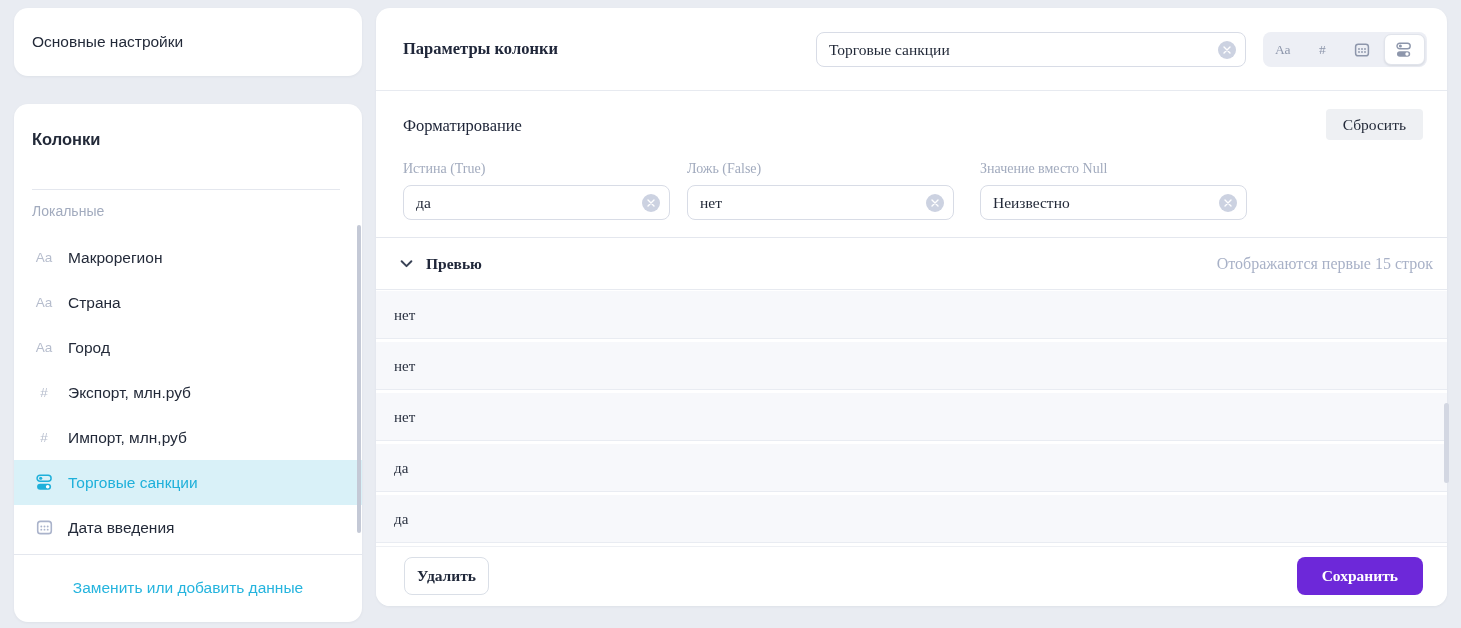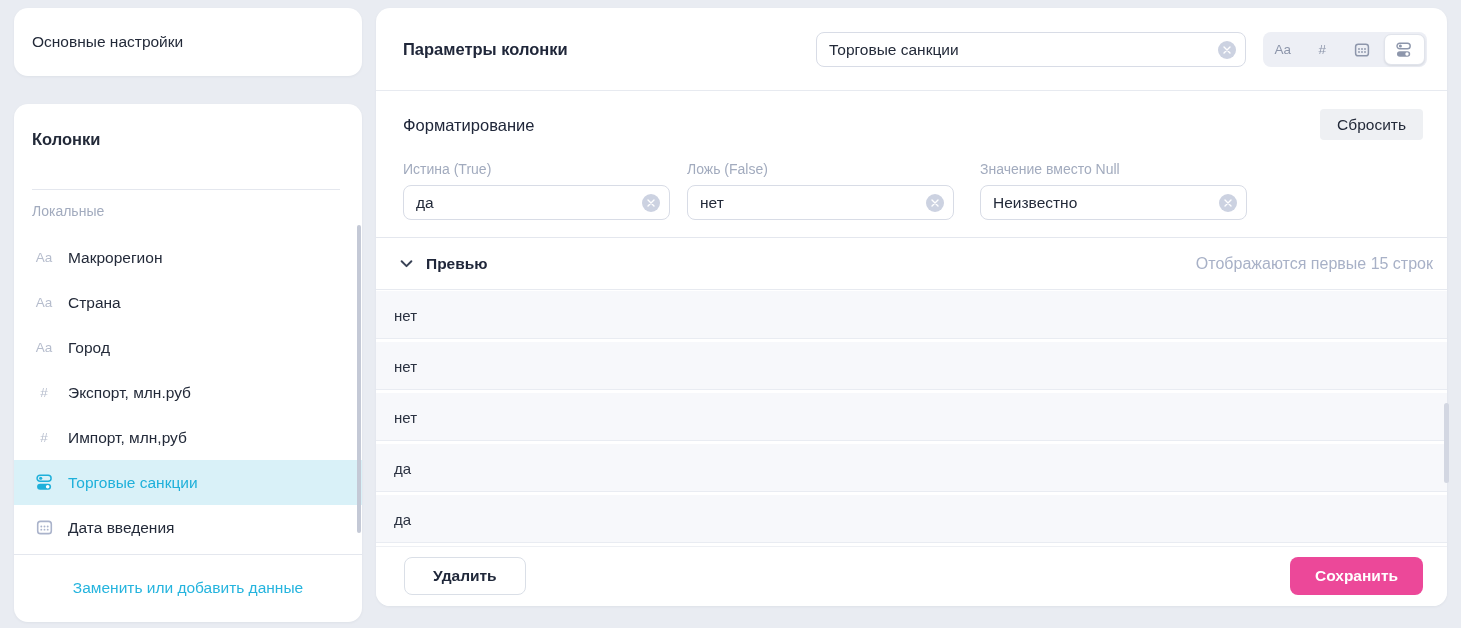--- a/index.html
+++ b/index.html
@@ -21,21 +21,21 @@
   .col-list { position:absolute; left:0; right:0; top:131px; }
   .col-item { height:45px; display:flex; align-items:center; padding:0 18px; cursor:pointer; font-size:15.5px; color:#232a39; }
   .col-item .type-ic { width:24px; display:flex; justify-content:center; align-items:center; color:#b6bdcd; font-size:13.5px; flex:none; }
   .col-item .lbl { margin-left:12px; white-space:nowrap; }
   .col-item.selected { background:#d9f1f8; color:#1fb0da; }
   .col-item.selected .type-ic { color:#1fb0da; }
   #col-div2 { left:0; right:0; top:450px; }
   .replace-link { position:absolute; left:0; right:0; top:450px; bottom:0; display:flex; align-items:center; justify-content:center; font-size:15.5px; color:#25b4de; cursor:pointer; }
 
   
-  #card-main { left:376px; top:8px; width:1071px; height:598px; }
+  #card-main { left:376px; top:8px; width:1071px; height:598px;font-family:Liberation Serif, serif; }
   .main-header { position:absolute; left:0; top:0; right:0; height:83px; border-bottom:1px solid #e7eaf0; }
   .main-title { position:absolute; left:27px; top:50%; transform:translateY(-50%); font-size:16.5px; font-weight:700; color:#20273a; }
 
   .input-wrap { display:flex; align-items:center; border:1px solid #d8dce6; border-radius:8px; background:#fff; padding-right:9px; }
   .input-wrap input { flex:1; min-width:0; border:none; outline:none; background:transparent; font-family:inherit; font-size:15.5px; color:#232a39; padding:0 12px; height:100%; }
   .clear-ic { width:18px; height:18px; border-radius:50%; background:#ccd2e1; display:flex; align-items:center; justify-content:center; flex:none; cursor:pointer; }
 
   #name-input-wrap { position:absolute; left:440px; top:24px; width:430px; height:35px; }
 
   .seg { position:absolute; left:887px; top:24px; width:164px; height:35px; background:#edeff5; border-radius:8px; display:flex; }
@@ -54,22 +54,22 @@
 
   .prev-head { position:absolute; left:0; right:0; top:230px; height:52px; border-bottom:1px solid #e7eaf0; }
   .chevron { position:absolute; left:24px; top:50%; transform:translateY(-50%); display:flex; cursor:pointer; }
   .prev-title { position:absolute; left:50px; top:50%; transform:translateY(-50%); font-size:15.5px; font-weight:700; color:#20273a; }
   .prev-info { position:absolute; right:14px; top:50%; transform:translateY(-50%); font-size:16px; color:#a8b1c7; }
 
   .rows { position:absolute; left:0; right:0; top:283px; height:256px; overflow:hidden; }
   .preview-row { height:51px; background:#f7f8fb; border-bottom:3px solid #ffffff; box-shadow:inset 0 -1px 0 #e9ecf2; padding:0 18px; display:flex; align-items:center; font-size:15px; color:#2a3140; }
 
   .main-footer { position:absolute; left:0; right:0; bottom:0; height:59px; background:#fff; border-radius:0 0 14px 14px; box-shadow:0 -1px 0 #eef0f4; }
-  .delete-btn { position:absolute; left:28px; top:10px; height:38px; padding:0 28px; background:#fff; border:1px solid #dadfe7; border-radius:8px; font-family:inherit; font-size:15.5px; font-weight:600; color:#20283a; cursor:pointer; }
-  .save-btn { position:absolute; right:24px; top:10px; height:38px; padding:0 25px; background:#ec4899; border:none; border-radius:8px; font-family:inherit; font-size:15.5px; font-weight:600; color:#ffffff; cursor:pointer; }
+  .delete-btn { position:absolute; left:28px; top:10px; height:38px; padding:0 12px; background:#fff; border:1px solid #dadfe7; border-radius:8px; font-family:inherit; font-size:15.5px; font-weight:600; color:#20283a; cursor:pointer; }
+  .save-btn { position:absolute; right:24px; top:10px; height:38px; padding:0 25px; background:#6d28d9; border:none; border-radius:8px; font-family:inherit; font-size:15.5px; font-weight:600; color:#ffffff; cursor:pointer; }
 
   
   .sb { position:absolute; border-radius:3px; }
   #sb-sidebar { left:357px; top:225px; width:4px; height:308px; background:#c4c9d6; }
   #sb-main { left:1444px; top:403px; width:5px; height:80px; background:#d3d7e2; }
 
   svg { display:block; }
 </style>
 </head>
 <body>

